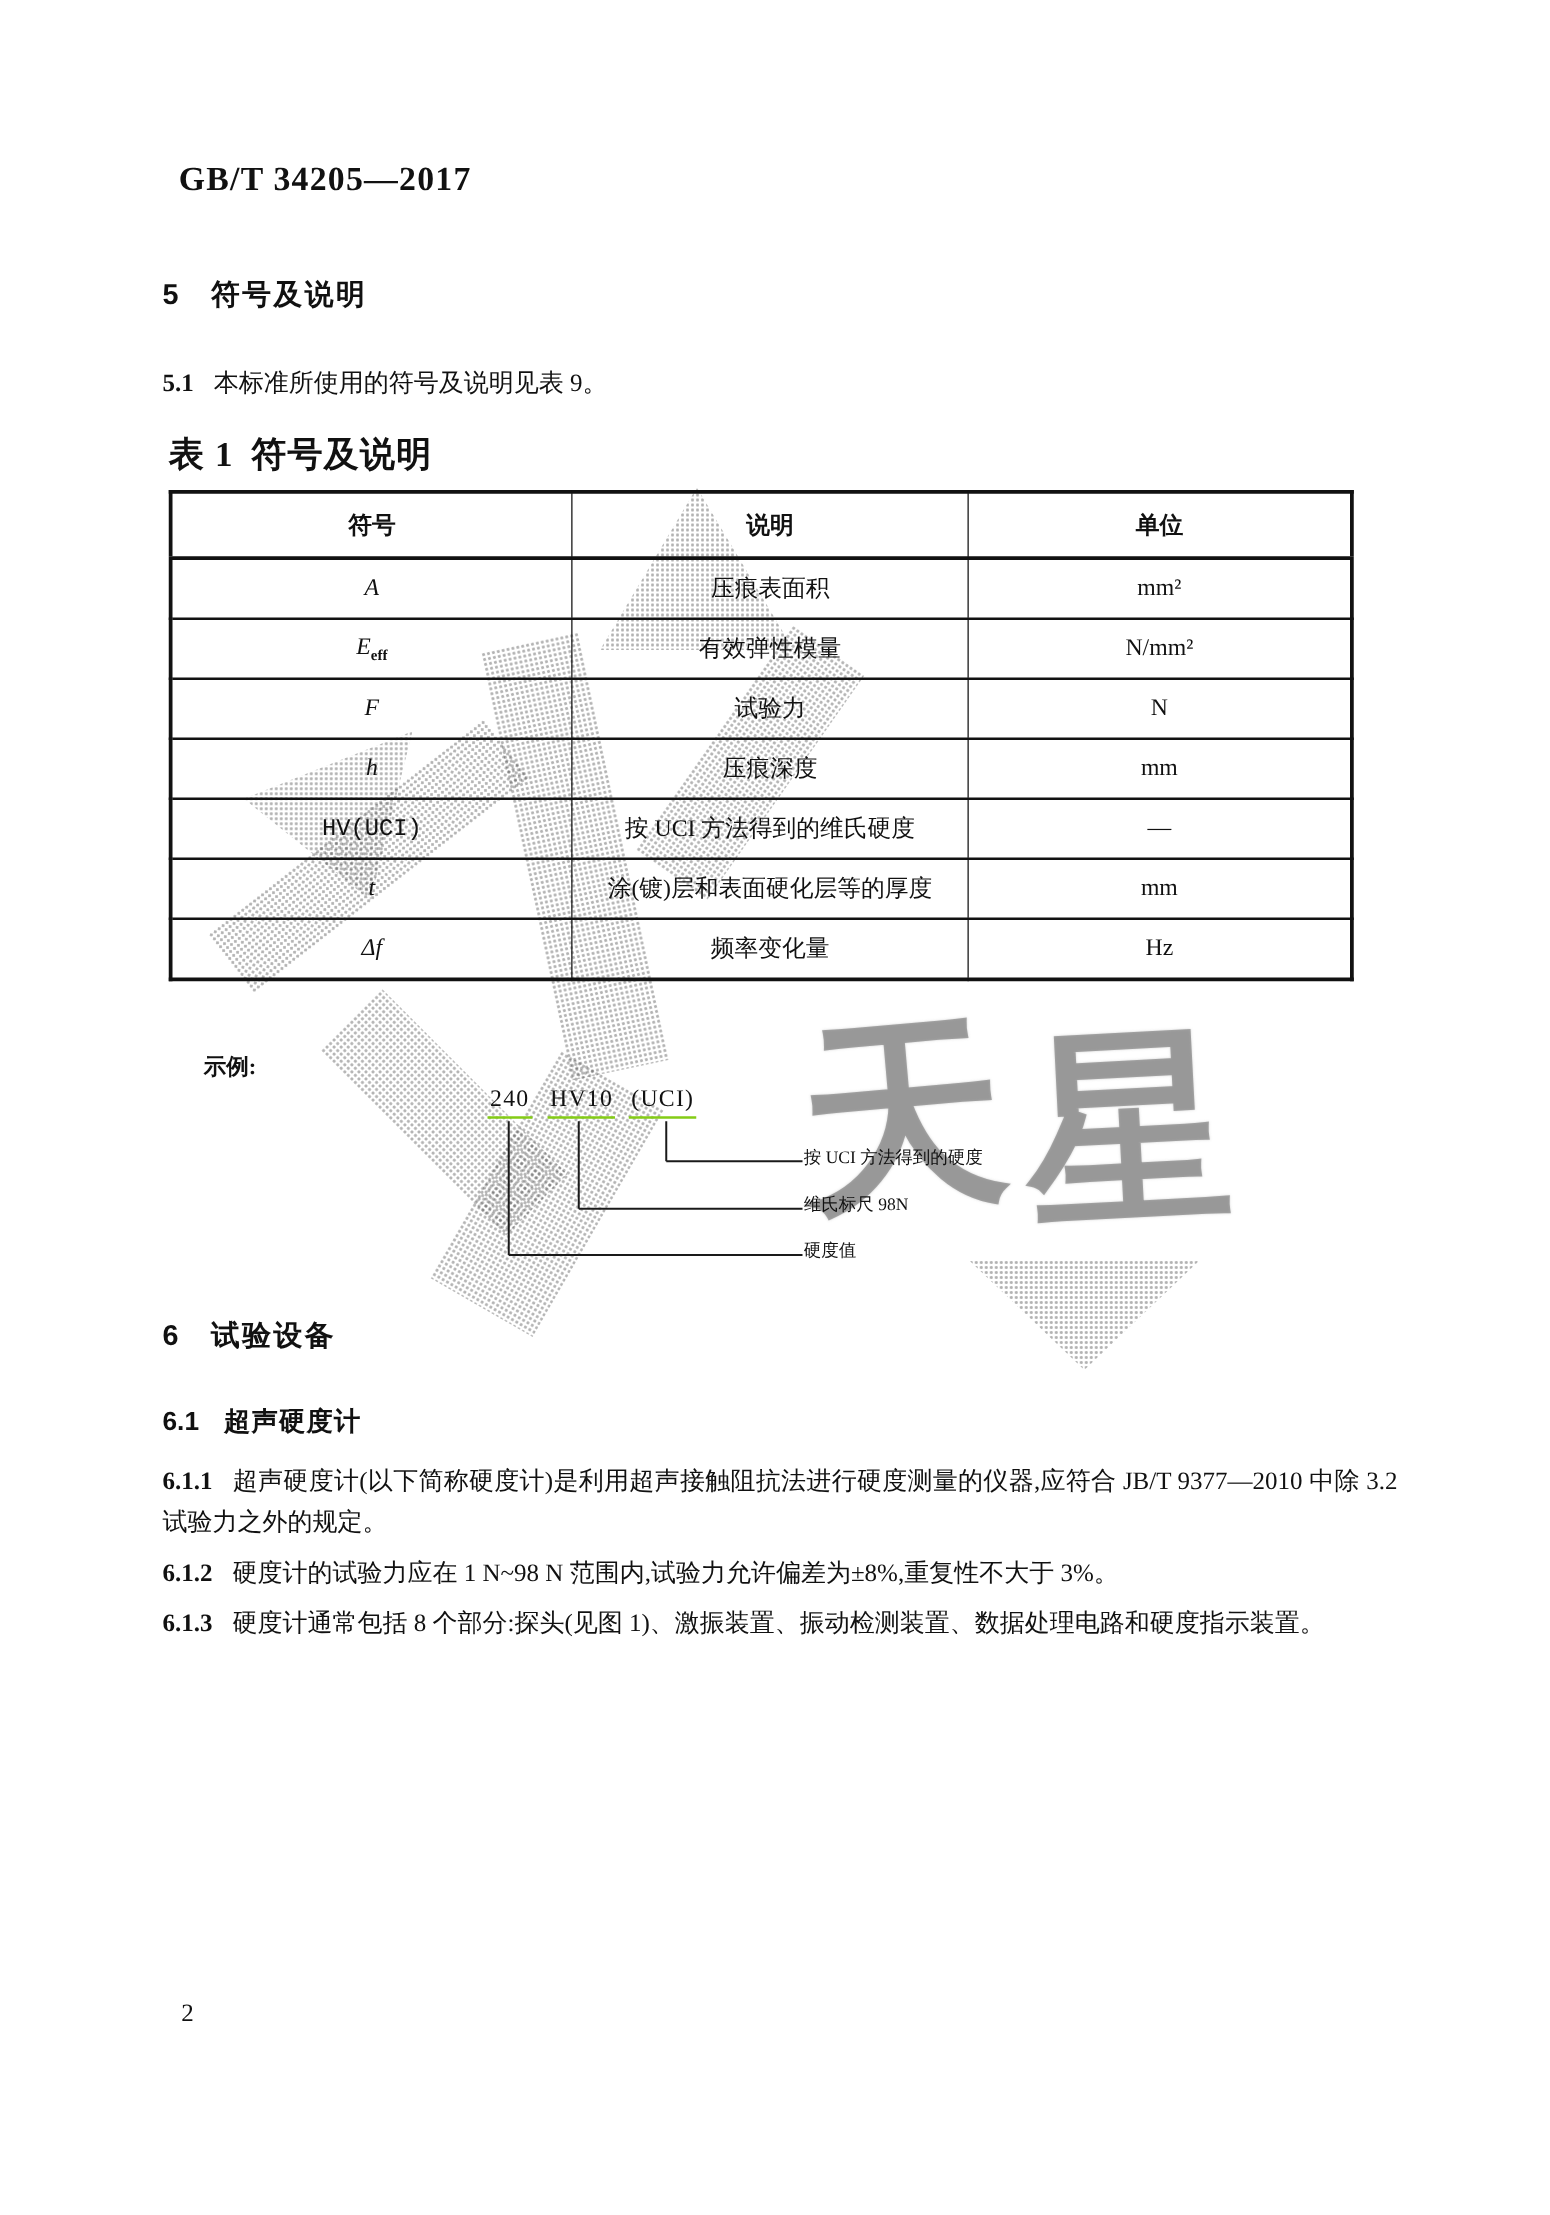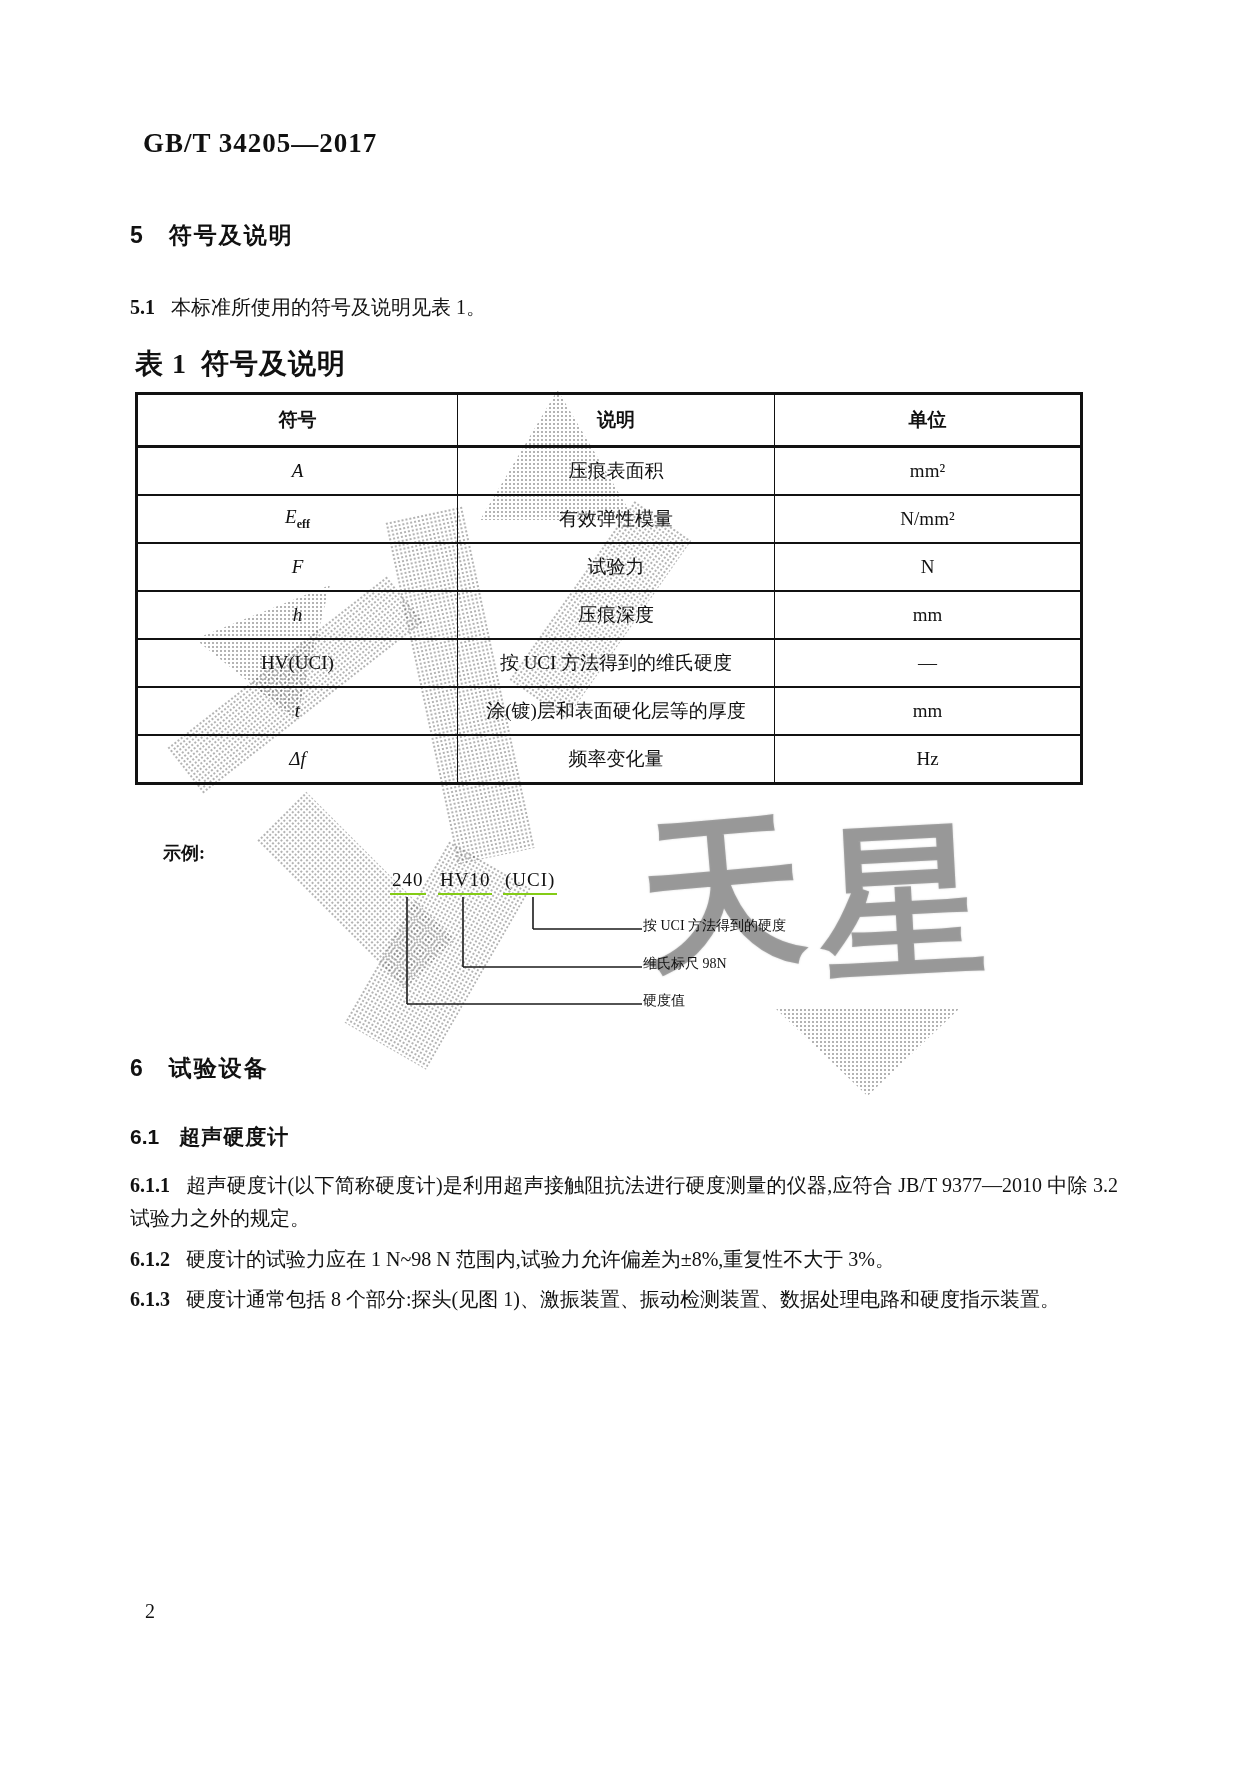--- a/index.html
+++ b/index.html
@@ -68,21 +68,21 @@
     text-align:center;vertical-align:middle;
     height:46px;padding:0 6px;font-weight:normal;
   }
   table.symtab{border:3px solid #111;}
   table.symtab tr{border-top:2px solid #111;}
   table.symtab thead tr{border-top:none;font-family:Liberation Serif, serif;}
   table.symtab thead th{height:50px;font-weight:bold;}
   table.symtab tbody tr:first-child{border-top:3px solid #111;}
   col.c1{width:321px;} col.c2{width:317px;} col.c3{width:307px;}
   .sym{font-style:italic;font-family:"Liberation Serif","DejaVu Serif",serif;}
-  .sym.roman{font-style:normal;}
+  .sym.roman{font-style:normal;font-family:Liberation Mono, monospace;}
   .sym sub{font-size:12px;font-style:normal;font-weight:bold;}
   
   .example-label{position:absolute;left:163px;top:841px;font-size:18px;font-weight:bold;}
   .notation{position:absolute;top:869px;font-size:19px;letter-spacing:1px;}
   .notation span{border-bottom:2px solid #84cc16;padding:0 2px 3px 2px;}
   #nt-value{left:390px;}
   #nt-scale{left:438px;}
   #nt-method{left:503px;}
   .notation{position:absolute;}
   .callout-label{position:absolute;left:643px;font-size:14px;white-space:nowrap;}
@@ -107,21 +107,21 @@
   <span class="wm-char" style="left:640px;top:810px;transform:rotate(-5deg);">天</span>
   <span class="wm-char" style="left:820px;top:820px;transform:rotate(-3deg);">星</span>
 
   <div class="docnum">GB/T 34205—2017</div>
 
   <div class="h1" style="top:220px">
     <span class="num">5</span><span>符号及说明</span>
   </div>
 
   <div class="clause" style="top:291px">
-    <span class="num">5.1</span><span>本标准所使用的符号及说明见表 1。</span>
+    <span class="num">5.1</span><span>本标准所使用的符号及说明见表 9。</span>
   </div>
 
   <div class="caption">
     <span class="cap-label">表 1</span><span>符号及说明</span>
   </div>
 
   <table class="symtab">
     <colgroup>
         <col class="c1">
         <col class="c2">

